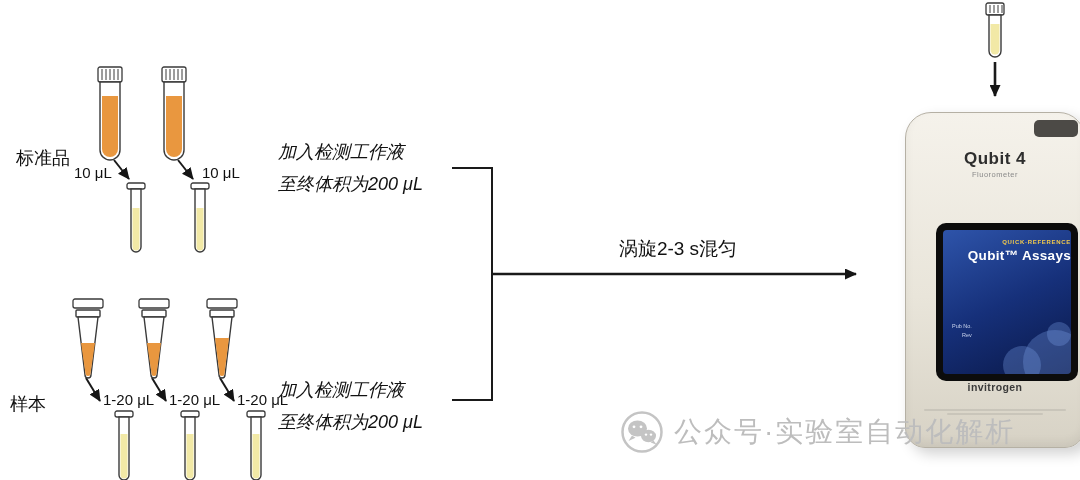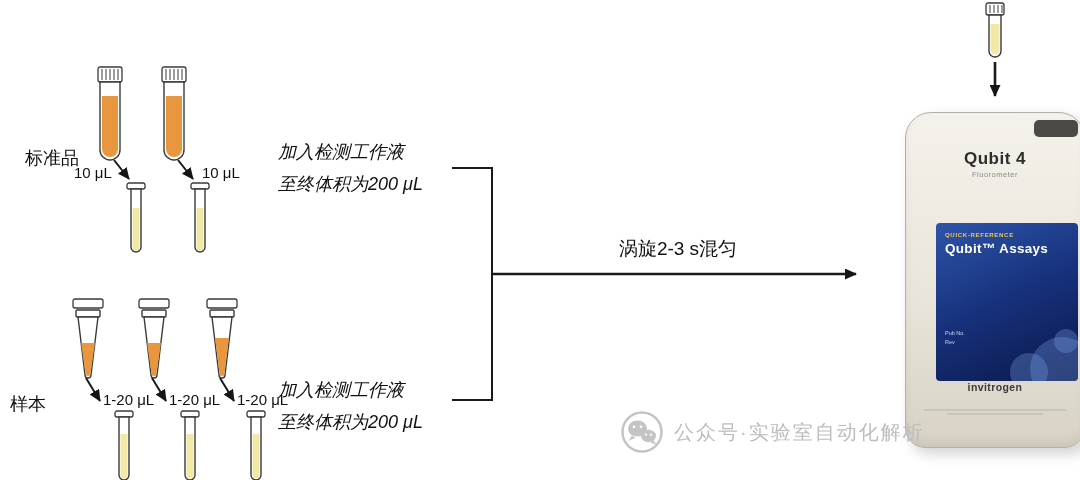--- a/index.html
+++ b/index.html
@@ -23,34 +23,34 @@
   
   #device{position:absolute;left:905px;top:112px;width:178px;height:334px;z-index:2;
           background:linear-gradient(180deg,#f5f2eb 0%,#e9e5da 55%,#d7d2c5 100%);
           border:1px solid #b5b0a4;border-radius:26px 26px 20px 20px;
           box-shadow:6px 6px 14px rgba(0,0,0,0.18), inset 0 -5px 10px rgba(0,0,0,0.06);}
   .power-pill{position:absolute;right:6px;top:7px;width:44px;height:17px;background:#4c4a46;border-radius:5px;}
   .brand-block{position:absolute;top:36px;left:0;width:100%;text-align:center;}
   .brand-name{font-size:17px;font-weight:600;color:#2e2e2e;letter-spacing:0.5px;}
   .brand-sub{font-size:7.5px;color:#8a8a8a;letter-spacing:0.5px;margin-top:1px;}
   .screen{position:absolute;left:30px;top:110px;width:142px;height:158px;background:#0c0c0c;
-          border-radius:10px;box-sizing:border-box;}
+          border-radius:10px;padding:7px;box-sizing:border-box;text-align:right;}
   .screen-inner{position:relative;width:100%;height:100%;overflow:hidden;border-radius:4px;
           background:linear-gradient(155deg,var(--screen-blue-1,#2e54aa) 0%, #16307a 50%, var(--screen-blue-2,#0a1848) 100%);}
   .scr-tag{font-size:6px;font-weight:bold;color:var(--accent-yellow,#F2C94C);letter-spacing:0.7px;margin:9px 0 0 9px;}
   .scr-title{font-size:13.5px;font-weight:bold;color:#ffffff;margin:3px 0 0 9px;letter-spacing:0.3px;}
   .scr-meta{position:absolute;left:9px;bottom:34px;font-size:5.5px;color:#c9d4ee;line-height:9px;}
   .bubble{position:absolute;border-radius:50%;background:rgba(120,160,230,0.32);}
   .maker{position:absolute;top:268px;left:0;width:100%;text-align:center;font-size:10.5px;font-weight:bold;color:#3a3a3a;letter-spacing:0.4px;}
   .fine-print{position:absolute;top:294px;left:0;width:100%;}
   .fp-line{height:2px;background:#c9c5ba;border-radius:1px;margin:2px auto;}
 
   
   #watermark{position:absolute;left:620px;top:410px;display:flex;align-items:center;gap:10px;z-index:3;}
-  .wm-text{font-size:20px;letter-spacing:2px;color:var(--watermark,#bdbdbd);white-space:nowrap;}
+  .wm-text{font-size:28px;letter-spacing:2px;color:var(--watermark,#bdbdbd);white-space:nowrap;}
 </style>
 </head>
 <body>
 
 <div id="canvas">
 
   <svg class="overlay" width="1080" height="480" viewBox="0 0 1080 480">
     <defs>
       <marker id="ah" markerUnits="userSpaceOnUse" markerWidth="13" markerHeight="11" refX="11" refY="5.5" orient="auto">
         <path d="M0,0 L12,5.5 L0,11 Z" fill="#151515"></path>
@@ -61,21 +61,21 @@
       <path d="M178,160 L193,179" marker-end="url(#ah)"></path>
       <path d="M86,378 L100,401" marker-end="url(#ah)"></path>
       <path d="M152,378 L166,401" marker-end="url(#ah)"></path>
       <path d="M220,378 L234,401" marker-end="url(#ah)"></path>
       <path d="M452,168 H492 V400 H452"></path>
       <path stroke-width="2.4" d="M492,274 H856" marker-end="url(#ah)"></path>
       <path stroke-width="2.6" d="M995,62 V96" marker-end="url(#ah)"></path>
     </g>
   </svg>
 
-  <div class="abs layer section-label" style="left:25px;top:146px;">标准品</div>
+  <div class="abs layer section-label" style="left:16px;top:146px;">标准品</div>
 
   <svg class="abs layer" style="left:93px;top:66px;" width="34" height="96" viewBox="0 0 34 96">
     <rect class="cap" x="5" y="1" width="24" height="15" rx="2"></rect>
     <g class="ribs">
         <line x1="9" y1="3" x2="9" y2="14"></line>
         <line x1="13" y1="3" x2="13" y2="14"></line>
         <line x1="17" y1="3" x2="17" y2="14"></line>
         <line x1="21" y1="3" x2="21" y2="14"></line>
         <line x1="25" y1="3" x2="25" y2="14"></line>
       </g>

